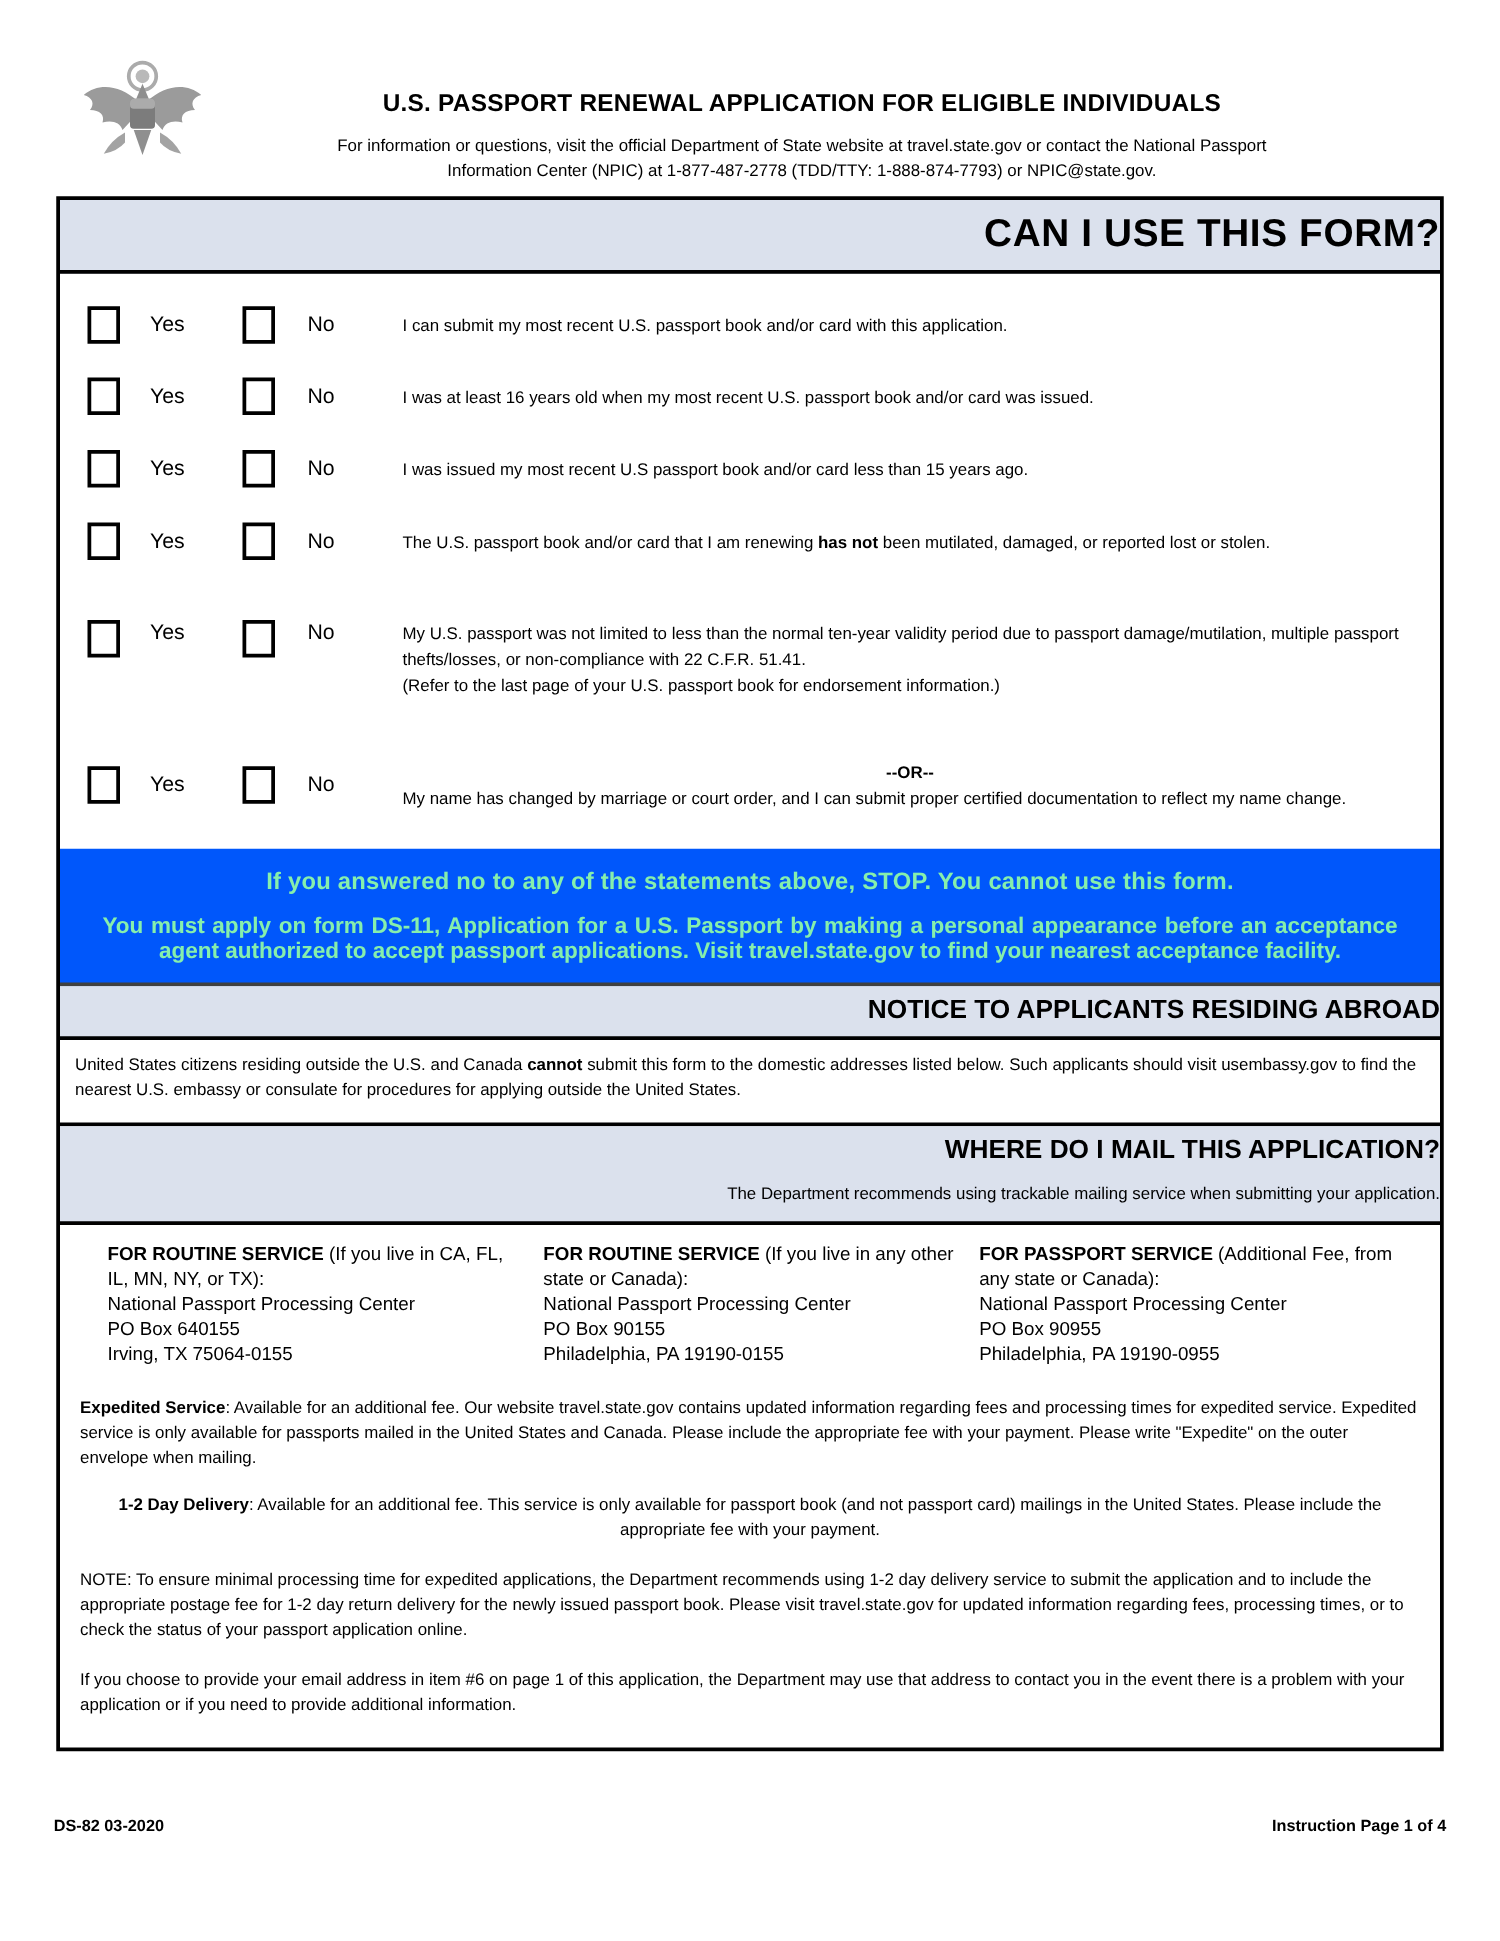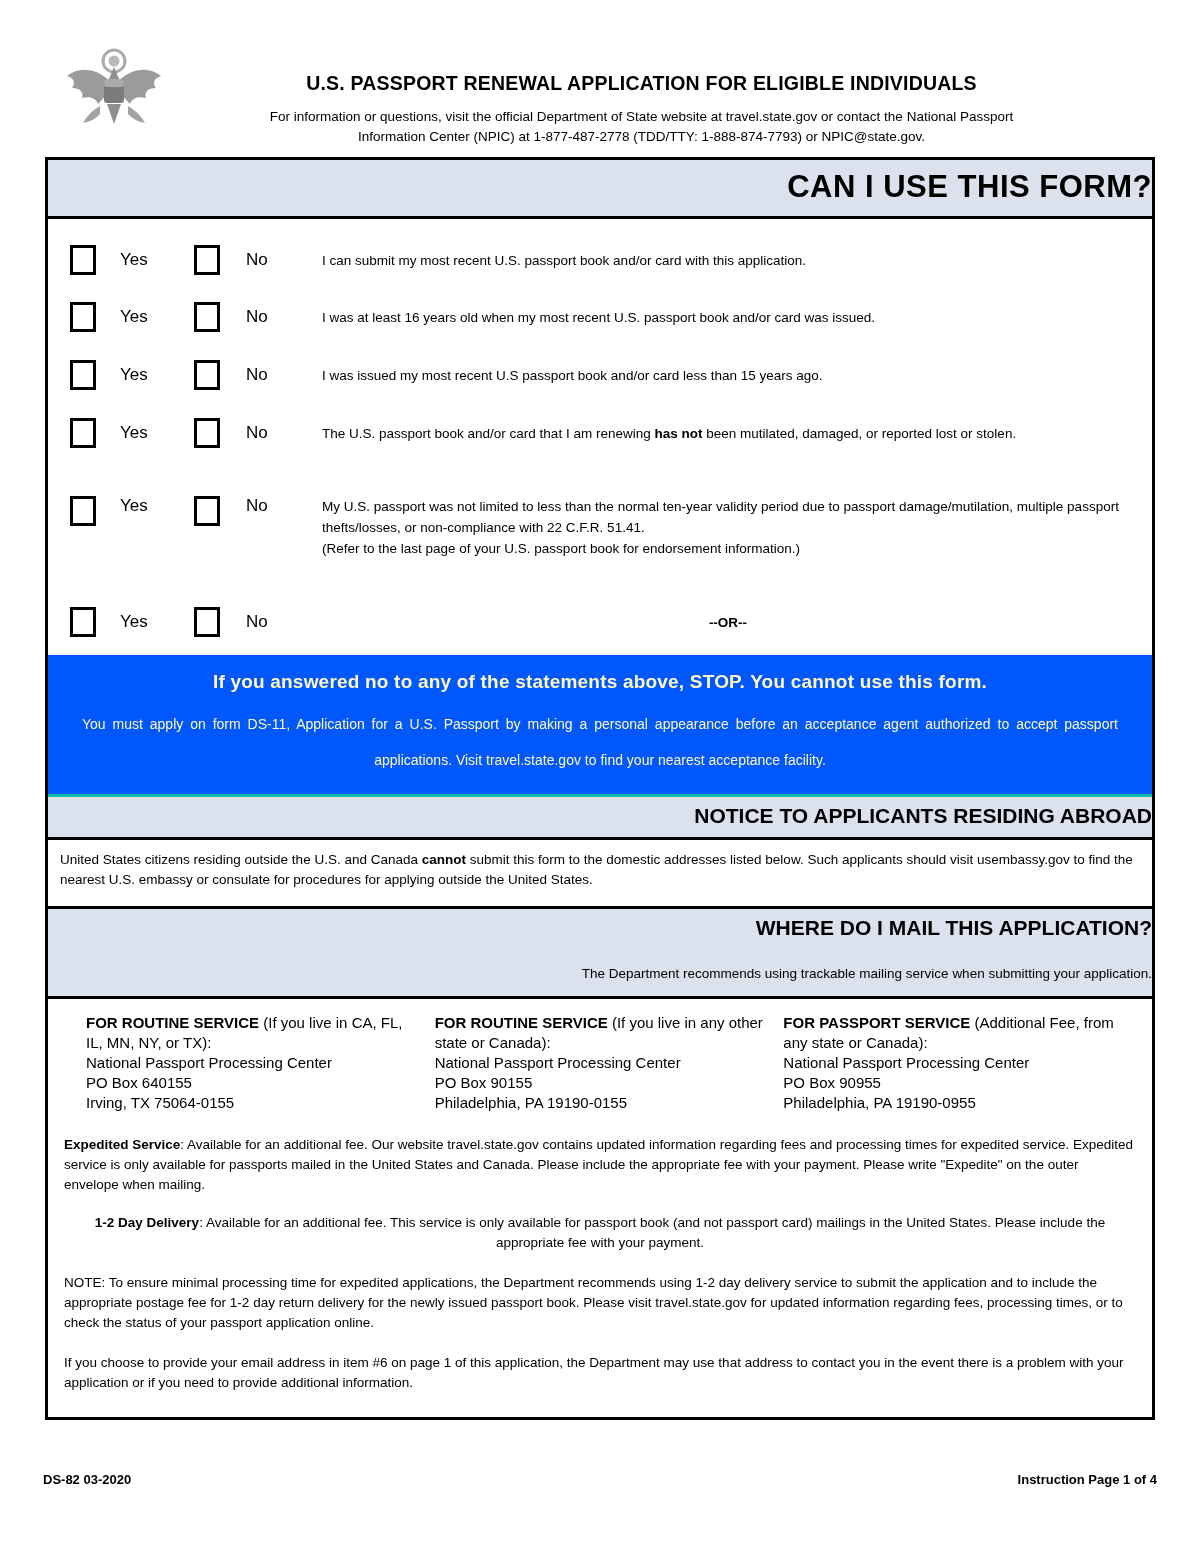--- a/index.html
+++ b/index.html
@@ -28,21 +28,21 @@
   
   .formbox { margin: 0 45px; border: 3px solid #000; background: #fff; }
 
   .band {
     background: var(--band-bg);
     border-bottom: 3px solid #000;
     text-align: right;
   }
   .band-title-xl { font-size: 31px; font-weight: bold; padding: 9px 0 11px; letter-spacing: .5px; }
   .band-title { font-size: 21px; font-weight: bold; padding: 7px 0 9px; }
-  .band .band-sub { font-size: 13.5px; font-weight: normal; padding: 6px 0 15px; margin-top: 11px; }
+  .band .band-sub { font-size: 13.5px; font-weight: normal; padding: 6px 0 15px; }
 
   
   .elig { padding-bottom: 18px; }
   .elig-row { display: flex; align-items: center; padding-left: 22px; padding-right: 18px; }
   .elig-row.align-top { align-items: flex-start; }
   .mt1 { margin-top: 26px; } .mt2 { margin-top: 27px; } .mt3 { margin-top: 28px; }
   .mt4 { margin-top: 28px; } .mt5 { margin-top: 48px; } .mt6 { margin-top: 48px; }
   .cb {
     width: 26px; height: 30px; flex: 0 0 26px;
     border: 3px solid #000; background: #fff; cursor: pointer;
@@ -51,28 +51,29 @@
   .lbl-yes { margin-left: 24px; width: 40px; }
   .lbl-no  { margin-left: 26px; width: 30px; }
   .cb2 { margin-left: 34px; }
   .stmt { margin-left: 46px; flex: 1; font-size: 13.5px; line-height: 21px; }
   .stmt .or-line { text-align: center; font-weight: bold; }
   .b { font-weight: bold; }
 
   
   .stop {
     background: var(--stop-bg);
-    color: #fef9c3;
-    border-bottom: 3px solid #14b8a6;
+    color: #86efac;
+    border-bottom: 3px solid #404040;
     padding: 16px 34px 16px;
     text-align: center;
+    margin-top: 12px;
   }
   .stop-headline { font-size: 19px; font-weight: bold; margin-bottom: 13px; letter-spacing: .2px; }
   .stop-body {
-    font-size: 14px; font-weight: normal; line-height: 36px;
+    font-size: 18px; font-weight: bold; line-height: 20px;
     text-align: justify; text-align-last: center;
     max-width: 1060px; margin: 0 auto;
   }
 
   
   .abroad-text {
     padding: 10px 12px 16px;
     font-size: 13.5px; line-height: 20px;
     border-bottom: 3px solid #000;
   }
@@ -171,20 +172,21 @@
       </div>
     </div>
 
     <div class="elig-row mt6">
       <div class="cb"></div>
       <div class="cb-label lbl-yes">Yes</div>
       <div class="cb cb2"></div>
       <div class="cb-label lbl-no">No</div>
       <div class="stmt">
         <div class="or-line">--OR--</div>
+        <div>My name has changed by marriage or court order, and I can submit proper certified documentation to reflect my name change.</div>
       </div>
     </div>
 
   </div>
 
   <div class="stop">
     <div class="stop-headline">If you answered no to any of the statements above, STOP.  You cannot use this form.</div>
     <div class="stop-body">You must apply on form DS-11, Application for a U.S. Passport by making a personal appearance before an acceptance agent authorized to accept passport applications. Visit travel.state.gov to find your nearest acceptance facility.</div>
   </div>
 

